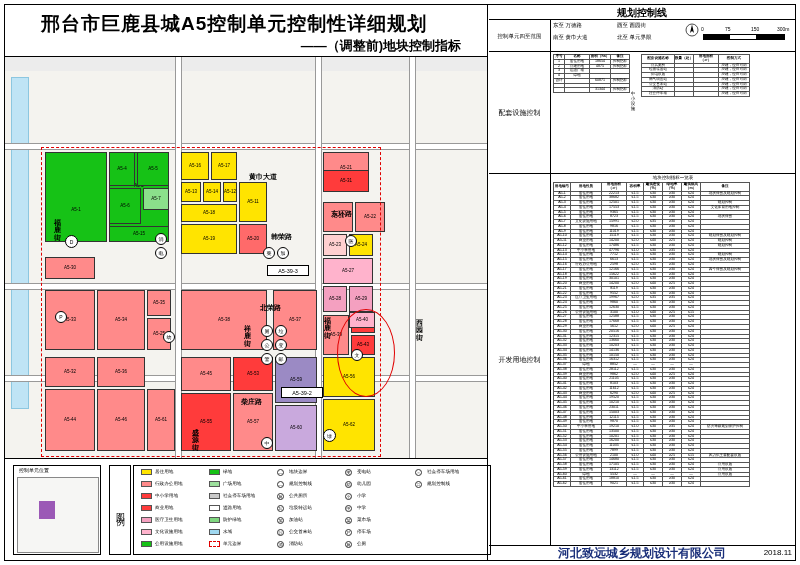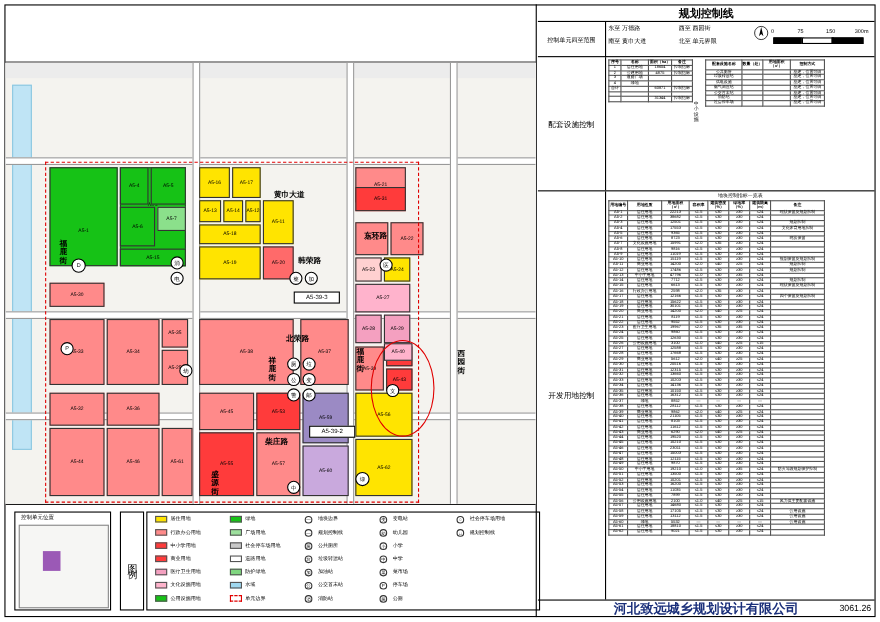--- a/index.html
+++ b/index.html
@@ -43,20 +43,22 @@
   .icon-circ{position:absolute;border-radius:50%;border:0.7px solid #000;background:#fff;display:flex;align-items:center;justify-content:center;font-size:5px;}
 </style>
 </head>
 <body>
 
 <div class="page">
   <div class="outer-frame"></div>
   <div class="vdiv"></div>
 
   <div class="title-block">
+    <div class="title-main">邢台市巨鹿县城A5控制单元控制性详细规划</div>
+    <div class="title-sub">——（调整前)地块控制指标</div>
   </div>
 
   <div class="map-area">
     <div class="map-bg"></div>
 
     <div style="position:absolute;left:0;top:0;width:482px;height:402px;background:#f4f3ef;"></div>
     <div style="position:absolute;left:0;top:0;width:482px;height:14px;background:#ececec;"></div>
 
     <div style="position:absolute;left:6px;top:20px;width:16px;height:330px;background:#bfe4f5;border:0.5px solid #8cc7e0;"></div>
 
@@ -1019,14 +1021,14 @@
               <td style="width:18px;">≤24</td>
               <td style="width:48px;">&nbsp;</td>
             </tr>
           </tbody>
         </table>
     </div>
   </div>
 
   <div class="right-foot"></div>
   <div class="foot-name">河北致远城乡规划设计有限公司</div>
-  <div class="foot-date">3061.26</div>
+  <div class="foot-date">2018.11</div>
 </div>
 
 </body></html>

